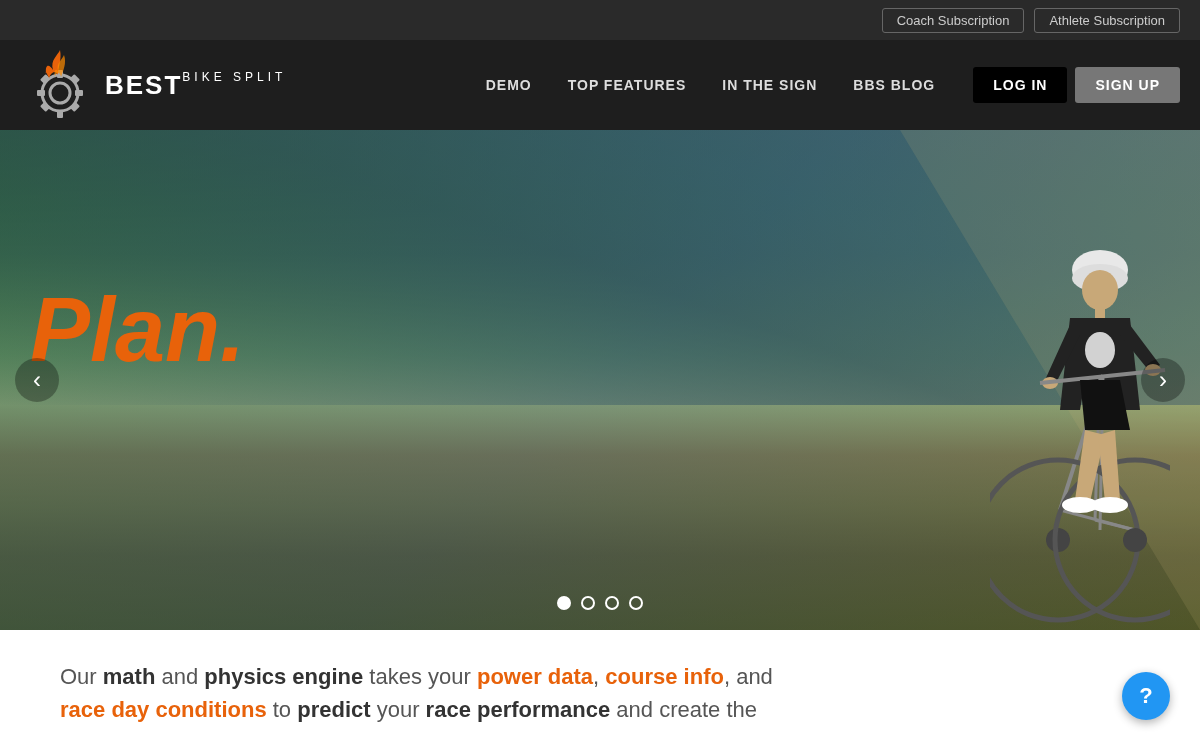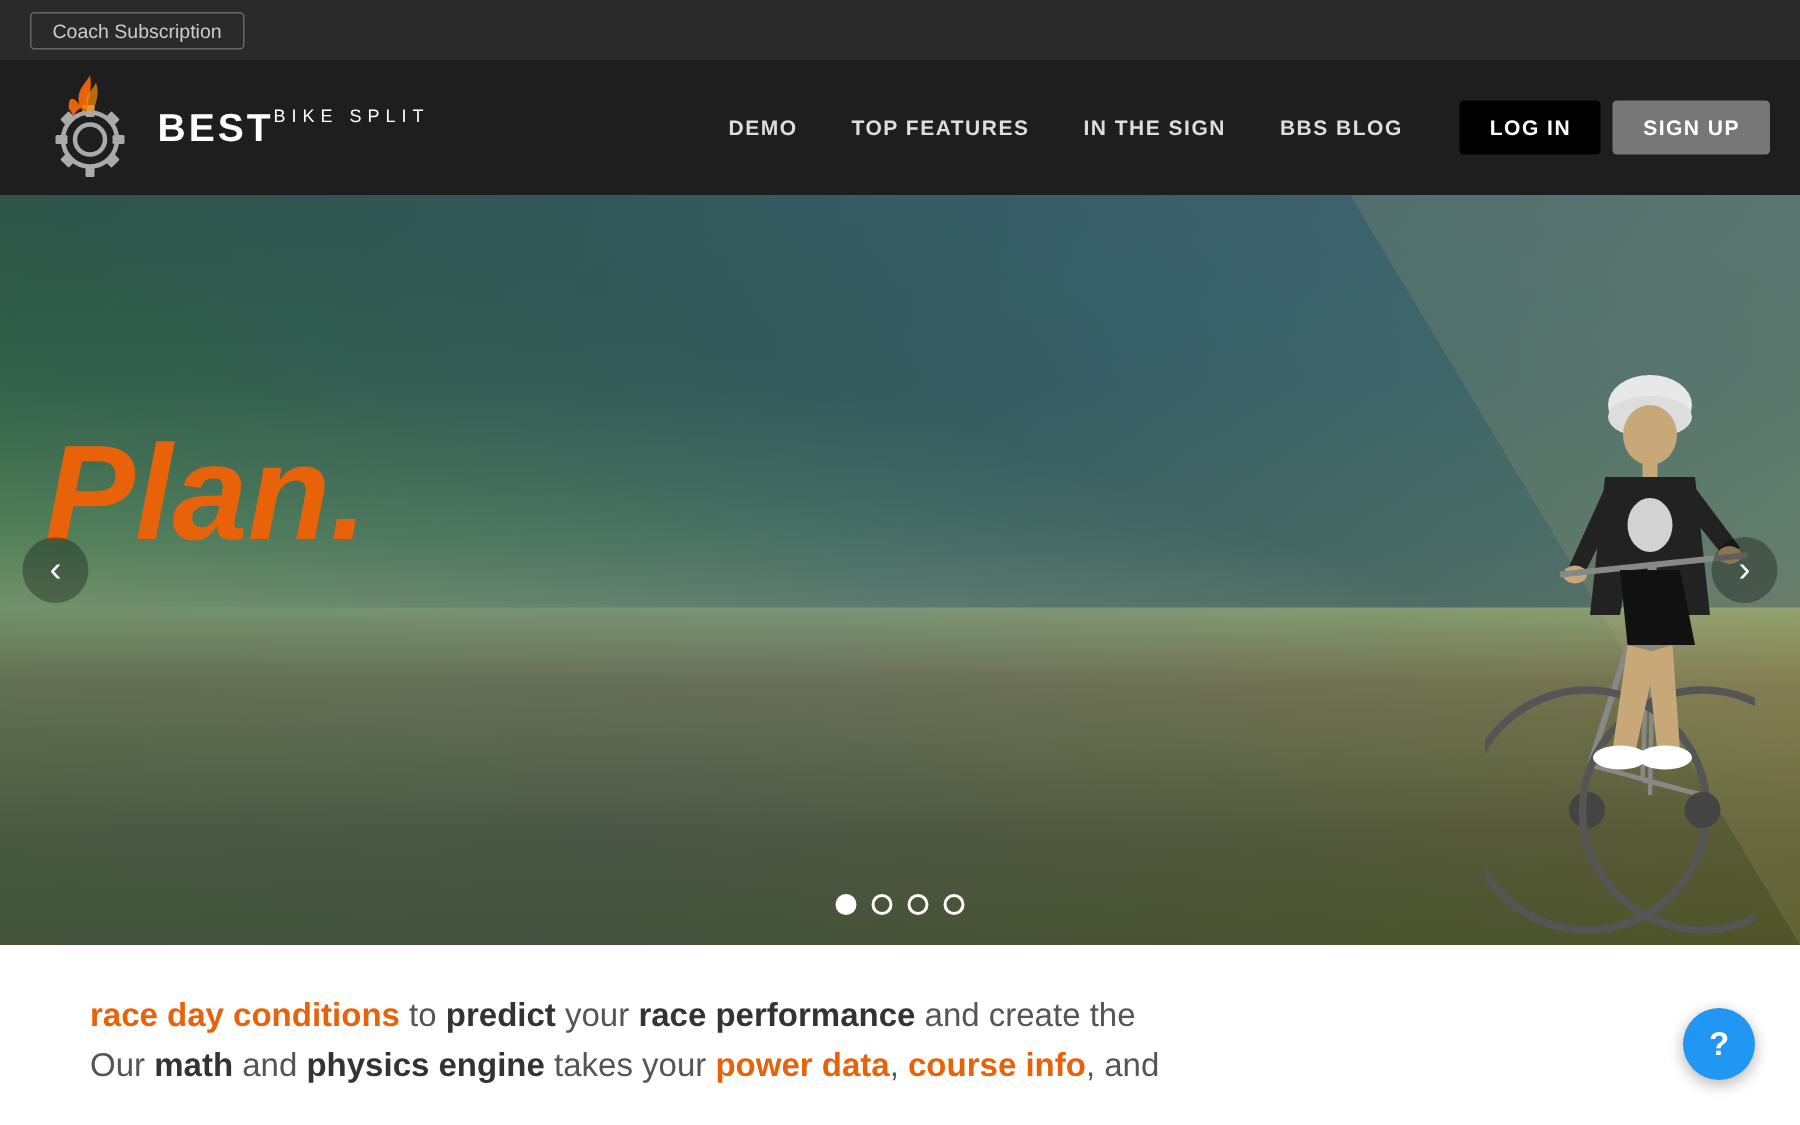--- a/index.html
+++ b/index.html
@@ -4,21 +4,21 @@
   <style>
     * { margin: 0; padding: 0; box-sizing: border-box; }
     body { font-family: Arial, sans-serif; width: 1200px; overflow-x: hidden; background: #fff; }
 
     
     .top-bar {
       background: #2a2a2a;
       height: 40px;
       display: flex;
       align-items: center;
-      justify-content: flex-start;
+      justify-content: flex-end;
       padding: 0 20px;
       gap: 10px;
     }
     .top-bar-btn {
       background: transparent;
       border: 1px solid #666;
       color: #ccc;
       padding: 4px 14px;
       font-size: 13px;
       cursor: pointer;
@@ -229,20 +229,21 @@
       border-style: solid;
       border-width: 0 300px 500px 0;
       border-color: transparent rgba(200,180,120,0.15) transparent transparent;
     }
   </style>
 </head>
 <body>
 
 <div class="top-bar">
   <button class="top-bar-btn">Coach Subscription</button>
+  <button class="top-bar-btn">Athlete Subscription</button>
 </div>
 
 <nav class="navbar">
   <div class="logo-area">
 
     <div class="logo-icon">
       <svg width="80" height="80" viewBox="0 0 80 80">
 
         <circle cx="40" cy="48" r="18" fill="none" stroke="#aaa" stroke-width="3"></circle>
         <circle cx="40" cy="48" r="10" fill="none" stroke="#aaa" stroke-width="3"></circle>
@@ -351,20 +352,20 @@
   <div class="slider-dots">
     <div class="dot active"></div>
     <div class="dot"></div>
     <div class="dot"></div>
     <div class="dot"></div>
   </div>
 </div>
 
 <div class="info-section">
   <div class="info-text">
+    <span>Our </span><span class="bold-dark">math</span><span> and </span><span class="bold-dark">physics engine</span><span> takes your </span><span class="bold-orange">power data</span><span>, </span><span class="bold-orange">course info</span><span>, and </span>
+  </div>
+  <div class="info-text">
     <span class="bold-orange">race day conditions</span><span> to </span><span class="bold-dark">predict</span><span> your </span><span class="bold-dark">race performance</span><span> and create the</span>
   </div>
-  <div class="info-text">
-    <span>Our </span><span class="bold-dark">math</span><span> and </span><span class="bold-dark">physics engine</span><span> takes your </span><span class="bold-orange">power data</span><span>, </span><span class="bold-orange">course info</span><span>, and </span>
-  </div>
 </div>
 
 <button class="help-btn">?</button>
 
 </body></html>

